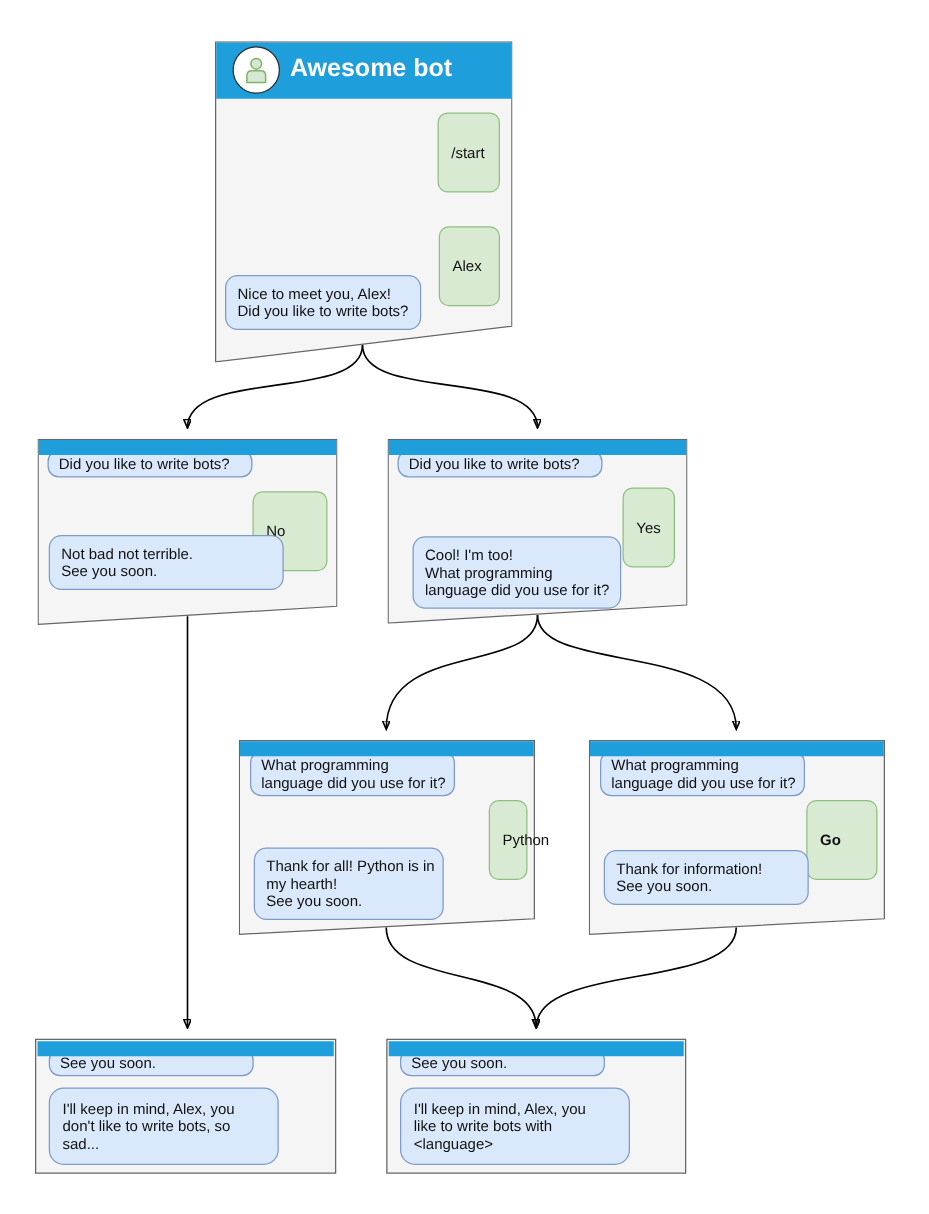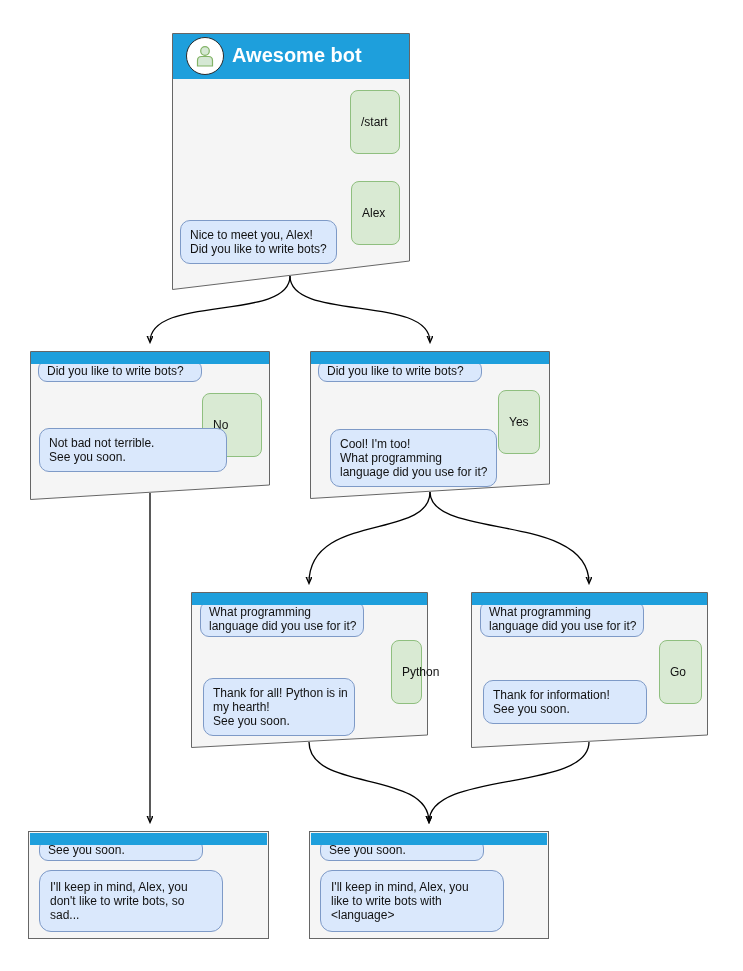--- a/index.html
+++ b/index.html
@@ -53,21 +53,21 @@
   #w-yes .m1 { right:10px; top:39px; width:42px; }
   #w-yes .m2 { left:10px; top:78px;margin-left:10px; }
 
   #w-python { left:191px; top:592px; width:237px; height:156px; }
   #w-python .m0 { left:9px; top:9px; }
   #w-python .m1 { right:6px; top:48px; width:31px; }
   #w-python .m2 { left:12px; top:86px; width:152px; }
 
   #w-go { left:471px; top:592px; width:237px; height:156px; }
   #w-go .m0 { left:9px; top:9px; }
-  #w-go .m1 { right:6px; top:48px; width:43px; }
+  #w-go .m1 { right:6px; top:48px; width:57px;font-weight:bold; }
   #w-go .m2 { left:12px; top:88px; width:164px; }
 
   #w-end-no { left:28px; top:831px; width:241px; height:108px; }
   #w-end-no .m0 { left:10px; top:7px; }
   #w-end-no .m1 { left:10px; top:38px; }
 
   #w-end-yes { left:309px; top:831px; width:240px; height:108px; }
   #w-end-yes .m0 { left:10px; top:7px; }
   #w-end-yes .m1 { left:10px; top:38px; }
 

